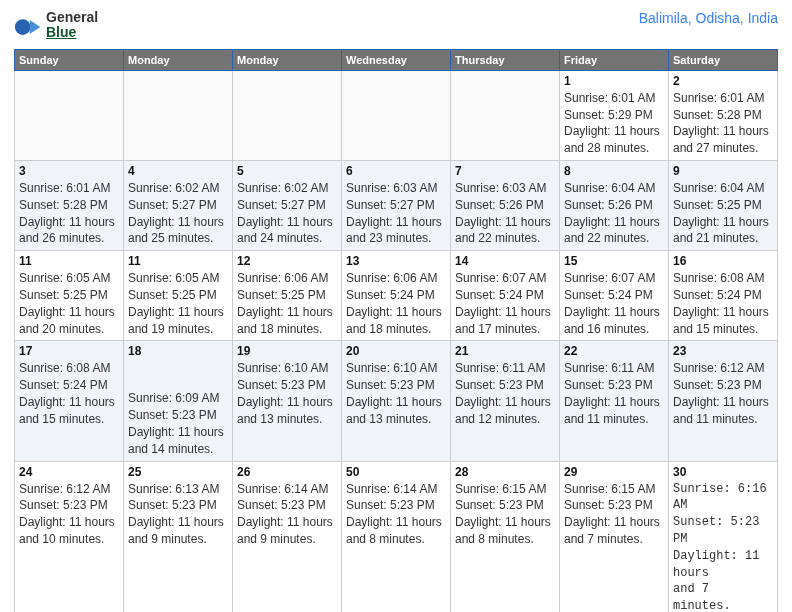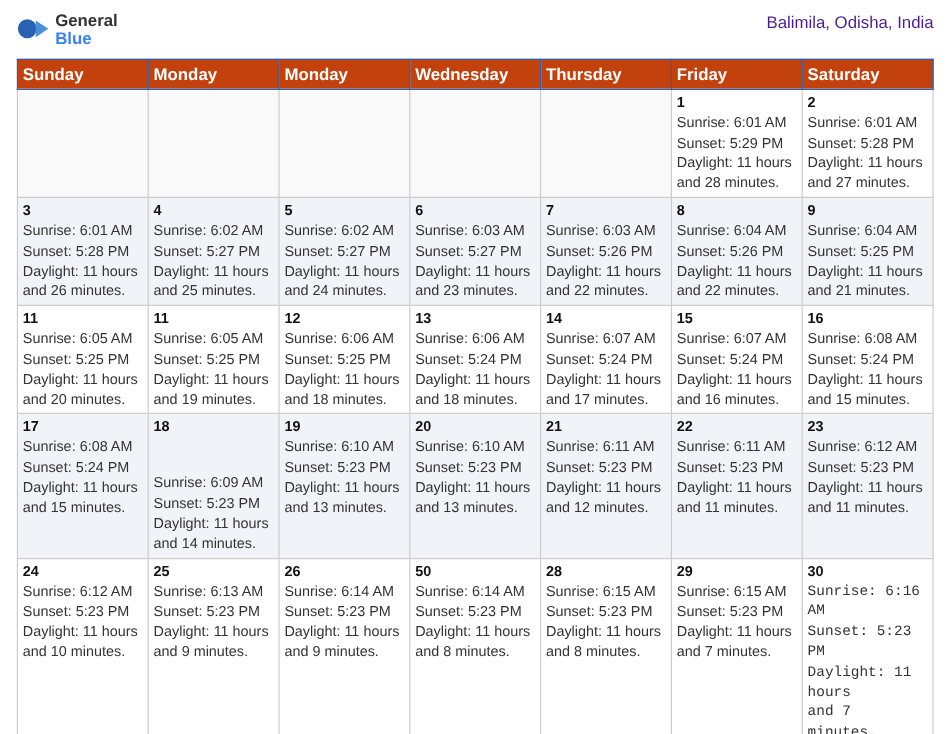--- a/index.html
+++ b/index.html
@@ -16,57 +16,57 @@
       padding: 10px 14px;
     }
     .header {
       display: flex;
       justify-content: space-between;
       align-items: flex-start;
       margin-bottom: 8px;
     }
     .logo {
       display: flex;
-      align-items: flex-start;
+      align-items: flex-end;
       gap: 4px;
     }
     .logo-text {
       display: flex;
       flex-direction: column;
       font-size: 14px;
       font-weight: bold;
       line-height: 1.1;
     }
     .logo-text span:first-child { color: #333; }
-    .logo-text span:last-child { color: #3b82f6; }
+    .logo-text span:last-child { color: #14532d; text-decoration: underline; }
     .logo-icon {
       width: 28px;
       height: 28px;
     }
     .title-block {
       text-align: right;
     }
     .month-title {
       font-size: 28px;
       font-weight: bold;
       color: #222;
     }
     .location {
       font-size: 14px;
-      color: #4c1d95;
+      color: #3b82f6;
     }
     .calendar {
       width: 100%;
       border-collapse: collapse;
       table-layout: fixed;
     }
     .calendar th {
-      background-color: #c2410c;
+      background-color: #737373;
       color: white;
-      font-size: 14px;
+      font-size: 11px;
       font-weight: bold;
       padding: 4px 4px;
       text-align: left;
       border: 1px solid #2962b0;
     }
     .calendar td {
       border: 1px solid #ccc;
       vertical-align: top;
       padding: 3px 4px;
       font-size: 9.5px;

